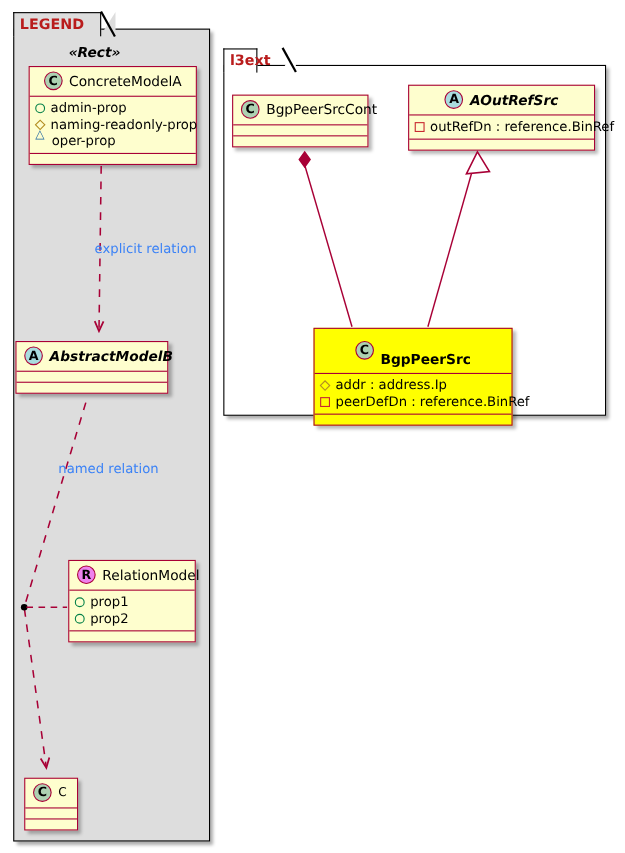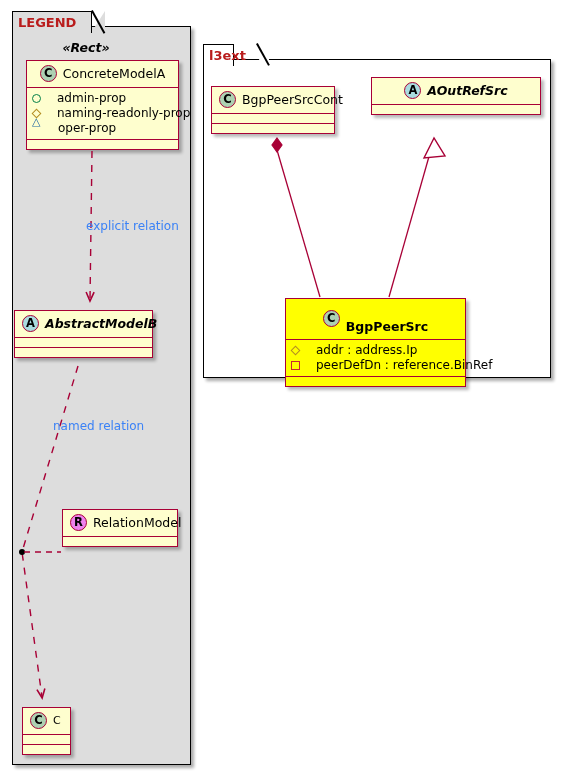--- a/index.html
+++ b/index.html
@@ -138,21 +138,21 @@
     padding: 3px 5px 3px 5px;
     border-bottom: 1.5px solid #A80036;
     line-height: 15px;
   }
   .uml-compartment:last-child { border-bottom: none; }
   .uml-compartment.empty { height: 9px; padding: 0; }
 
   .attr {
     display: flex;
     align-items: center;
-    gap: 16px;
+    gap: 5px;
     font-size: 12px;
     white-space: nowrap;
     line-height: 15px;
   }
   .vis {
     width: 9px; height: 9px;
     flex: 0 0 auto;
     display: inline-block;
     position: relative;
   }
@@ -250,20 +250,30 @@
     </div>
     <div class="uml-compartment empty"></div>
     <div class="uml-compartment empty"></div>
   </div>
 
   <div class="uml" style="left:62px; top:509px; width:116px;">
     <div class="uml-title left">
       <span class="badge r">R</span>
       <span class="uml-name">RelationModel</span>
     </div>
+    <div class="uml-compartment">
+      <div class="attr">
+        <span class="vis circle"></span>
+        <span>prop1</span>
+      </div>
+      <div class="attr">
+        <span class="vis circle"></span>
+        <span>prop2</span>
+      </div>
+    </div>
     <div class="uml-compartment empty"></div>
   </div>
 
   <div class="uml" style="left:22px; top:707px; width:49px;">
     <div class="uml-title left">
       <span class="badge c">C</span>
       <span class="uml-name" style="font-size:11px;">C</span>
     </div>
     <div class="uml-compartment empty"></div>
     <div class="uml-compartment empty"></div>
@@ -282,20 +292,26 @@
       <span class="uml-name">BgpPeerSrcCont</span>
     </div>
     <div class="uml-compartment empty"></div>
     <div class="uml-compartment empty"></div>
   </div>
 
   <div class="uml" style="left:371px; top:77px; width:170px;">
     <div class="uml-title italic">
       <span class="badge a">A</span>
       <span class="uml-name">AOutRefSrc</span>
+    </div>
+    <div class="uml-compartment">
+      <div class="attr">
+        <span class="vis square"></span>
+        <span>outRefDn : reference.BinRef</span>
+      </div>
     </div>
     <div class="uml-compartment empty"></div>
   </div>
 
   <div class="uml highlight" style="left:285px; top:298px; width:181px;">
     <div class="uml-title">
       <span class="badge c">C</span>
       <span class="uml-name bold">BgpPeerSrc</span>
     </div>
     <div class="uml-compartment">

